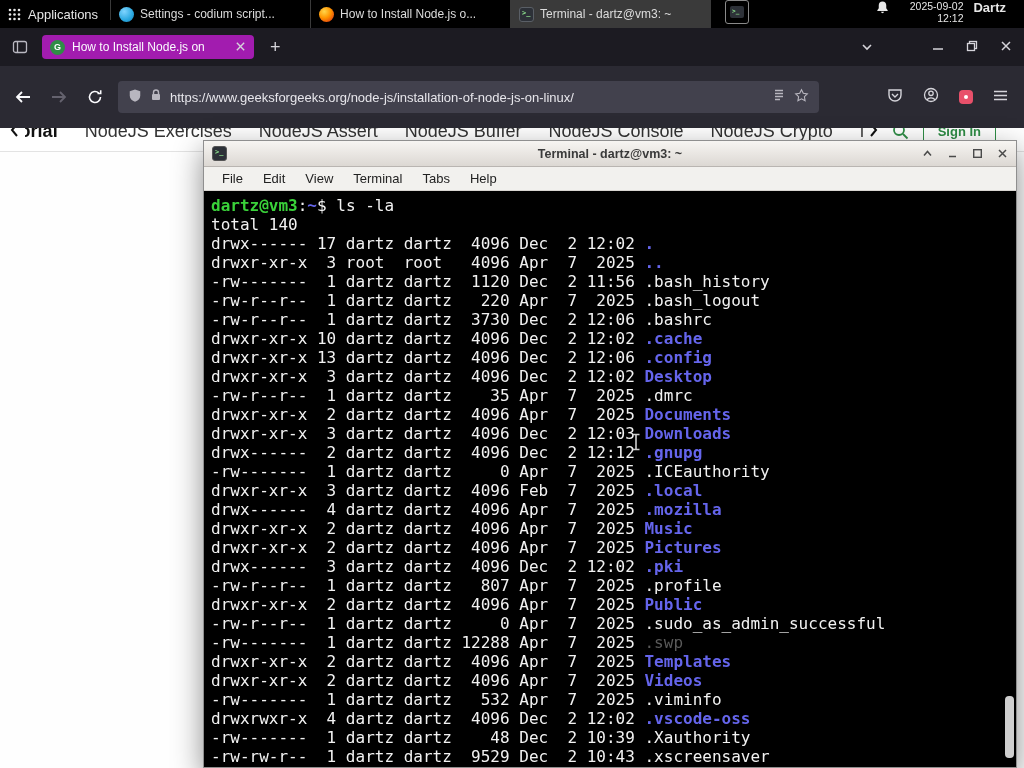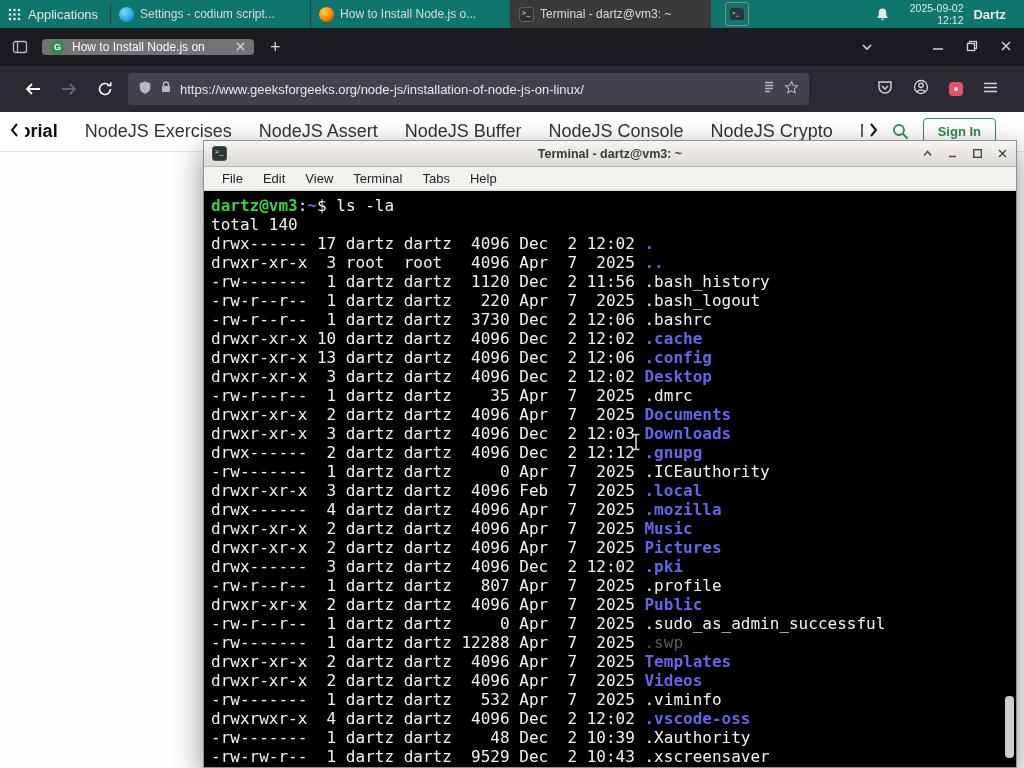--- a/index.html
+++ b/index.html
@@ -1,21 +1,21 @@
 <!DOCTYPE html>
 <html><head>
 <meta charset="utf-8">
 <style>
   * { margin:0; padding:0; box-sizing:border-box; }
   html,body { width:1024px; height:768px; overflow:hidden; }
   body { position:relative; font-family:"Liberation Sans",sans-serif; background:#fff; }
 
   
-  #panel { position:absolute; top:0; left:0; width:1024px; height:28px; background:#0f766e;
-           display:flex; align-items:center; color:#e6e6e6; z-index:90; }
+  #panel { position:absolute; top:0; left:0; width:1024px; height:28px; background:#000000;
+           display:flex; align-items:flex-start; color:#e6e6e6; z-index:90; }
   .apps { display:flex; align-items:center; gap:7px; padding:0 12px 0 8px; height:100%; font-size:13px; }
   .psep { width:1px; height:20px; background:#3a3a3a; }
   #tasks { display:flex; height:100%; }
   .task { width:200px; height:100%; display:flex; align-items:center; gap:6px; padding:0 8px;
           font-size:12px; color:#dcdcdc; border-right:1px solid #3a3a3a; overflow:hidden; }
   .task.active { background:#3a3a3a; }
   .task .label { white-space:nowrap; overflow:hidden; }
   .ticon { flex:0 0 auto; width:15px; height:15px; border-radius:50%; position:relative; }
   .ticon.firefox { background:radial-gradient(circle at 35% 30%, #ffd54a, #ff9500 45%, #e3410f 85%); }
   .ticon.codium  { background:radial-gradient(circle at 35% 30%, #7fd4ff, #2aa8e0 60%, #1b7fb4); }
@@ -29,35 +29,35 @@
           font:bold 6px "DejaVu Sans Mono",monospace; }
   .pspacer { flex:1; }
   .bell { padding:0 10px; display:flex; align-items:center; }
   .clock { text-align:right; font-size:10.5px; line-height:12px; padding:0 10px; white-space:nowrap; }
   .user { font-size:13px; font-weight:bold; padding-right:18px; white-space:nowrap; }
 
   
   #tabbar { position:absolute; top:28px; left:0; width:1024px; height:38px; background:#1c1b22;
             display:flex; align-items:center; z-index:5; }
   .fxview { margin-left:12px; display:flex; align-items:center; }
-  .tab { margin-left:14px; width:212px; height:16px; background:#737373; border-radius:4px;
+  .tab { margin-left:14px; width:212px; height:24px; background:#a21caf; border-radius:4px;
          display:flex; align-items:center; gap:7px; padding:0 8px; color:#fbfbfe; font-size:12px; }
   .gfg-favicon { width:15px; height:15px; border-radius:50%; background:#2f8d46; flex:0 0 auto;
          display:grid; place-items:center; }
   .gfg-favicon::after { content:"G"; color:#fff; font:bold 9px "Liberation Sans",sans-serif; }
   .tab .tab-title { flex:1; white-space:nowrap; overflow:hidden; }
   .tab .tab-close { font-size:13px; color:#d5d4da; padding-left:2px; }
   .newtab { margin-left:10px; color:#d5d4da; font-size:18px; line-height:18px; padding:0 6px; }
   .tabbar-spacer { flex:1; }
   .alltabs { margin-right:58px; display:flex; align-items:center; }
   .winbtns { display:flex; align-items:center; gap:22px; margin-right:12px; }
 
   
-  #navbar { position:absolute; top:66px; left:0; width:1024px; height:46px; background:#2b2a33;
-            display:flex; align-items:center; padding:0 20px; gap:10px; z-index:5; }
+  #navbar { position:absolute; top:66px; left:0; width:1024px; height:62px; background:#2b2a33;
+            display:flex; align-items:center; padding:0 10px; gap:10px; z-index:5; }
   .navbtn { display:flex; align-items:center; justify-content:center; width:26px; }
   #urlbar { flex:1; height:32px; background:#42414d; border-radius:4px; display:flex;
             align-items:center; gap:8px; padding:0 10px; min-width:0; }
   #url-text { flex:1; color:#e7e6eb; font-size:13px; white-space:nowrap; overflow:hidden; min-width:0; }
   .right-icons { display:flex; align-items:center; gap:20px; margin:0 6px 0 58px; }
   .ext-dot { width:14px; height:14px; border-radius:4px; background:#e8506a; display:grid; place-items:center; }
   .ext-dot::after { content:""; width:4px; height:4px; border-radius:50%; background:#fff; }
 
   
   #sitenav { position:absolute; top:112px; left:0; width:1024px; height:40px; background:#ffffff;

